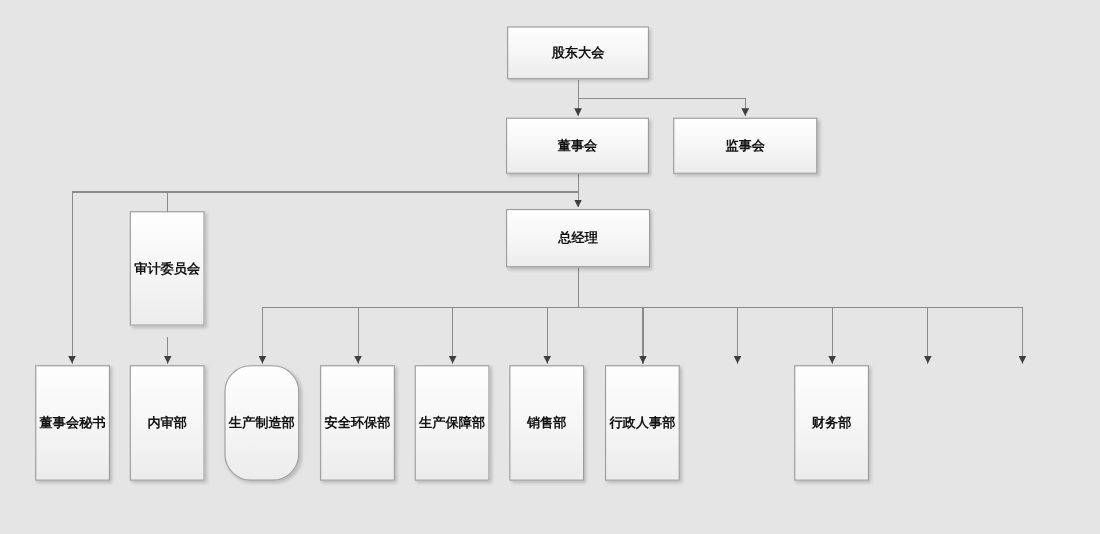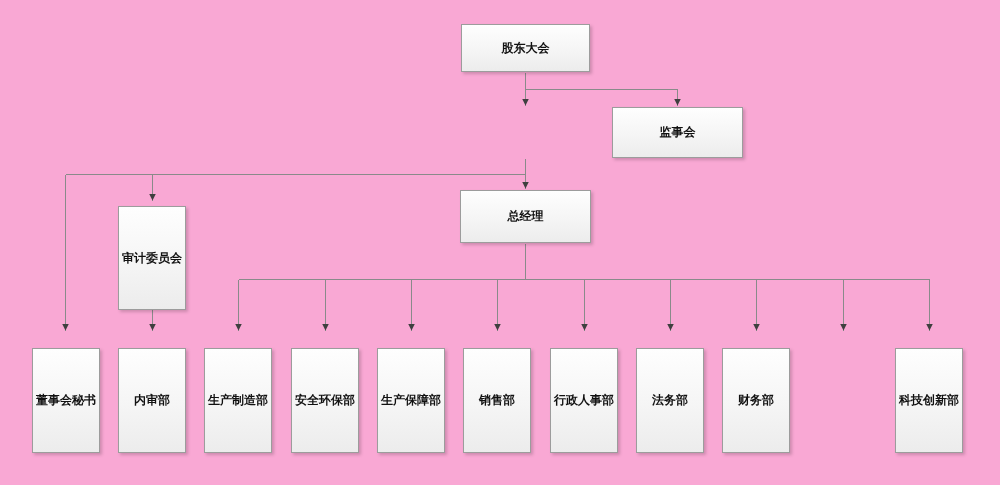--- a/index.html
+++ b/index.html
@@ -2,21 +2,21 @@
 <html><head>
 <meta charset="utf-8">
 <style>
   html, body {
     margin: 0; padding: 0; background: #ffffff;
   }
   .canvas {
     position: relative;
     width: 1000px;
     height: 485px;
-    background: #f9a8d4;
+    background: #e5e5e5;
     font-family: "DejaVu Sans", "Liberation Sans", sans-serif;
     overflow: hidden;
   }
   .wires {
     position: absolute;
     left: 0; top: 0;
     width: 1000px; height: 485px;
   }
   .wire {
     stroke: #8a8a8a;
@@ -36,25 +36,25 @@
     box-shadow: 2px 2px 3px rgba(0,0,0,0.18);
     font-size: 12px;
     font-weight: bold;
     color: #111111;
     white-space: nowrap;
   }
   #n-shareholders { left: 461px; top: 24px;  width: 129px; height: 48px; }
   #n-board        { left: 460px; top: 107px; width: 130px; height: 51px; }
   #n-supervisory  { left: 612px; top: 107px; width: 131px; height: 51px; align-items: center; }
   #n-gm           { left: 460px; top: 190px; width: 131px; height: 53px; }
-  #n-audit        { left: 118px; top: 206px; width: 68px;  height: 104px; }
-  .dept           { top: 332px; width: 68px; height: 105px; margin-top: 16px; }
+  #n-audit        { left: 118px; top: 192px; width: 68px;  height: 104px; }
+  .dept           { top: 332px; width: 68px; height: 105px; }
   #n-secretary    { left: 32px; }
   #n-internal-audit { left: 118px; }
-  #n-production   { left: 204px; }
+  #n-production   { left: 204px; border-radius: 24px; }
   #n-safety       { left: 291px; }
   #n-prod-support { left: 377px; }
   #n-sales        { left: 463px; }
   #n-admin-hr     { left: 550px; }
   #n-legal        { left: 636px; }
   #n-finance      { left: 722px; }
   #n-datacenter   { left: 809px; }
   #n-tech         { left: 895px; }
 </style>
 </head>
@@ -91,20 +91,23 @@
     <path class="wire" d="M584.5 279.5 L584.5 330.5" marker-end="url(#arrowhead)"></path>
     <path class="wire" d="M670.5 279.5 L670.5 330.5" marker-end="url(#arrowhead)"></path>
     <path class="wire" d="M756.5 279.5 L756.5 330.5" marker-end="url(#arrowhead)"></path>
     <path class="wire" d="M843.5 279.5 L843.5 330.5" marker-end="url(#arrowhead)"></path>
     <path class="wire" d="M929.5 279.5 L929.5 330.5" marker-end="url(#arrowhead)"></path>
   </svg>
 
   <div class="node" id="n-shareholders">
     <span>股东大会</span>
   </div>
+  <div class="node" id="n-board">
+    <span>董事会</span>
+  </div>
   <div class="node" id="n-supervisory">
     <span>监事会</span>
   </div>
   <div class="node" id="n-gm">
     <span>总经理</span>
   </div>
   <div class="node" id="n-audit">
     <span>审计委员会</span>
   </div>
 
@@ -122,23 +125,17 @@
   </div>
   <div class="node dept" id="n-prod-support">
     <span>生产保障部</span>
   </div>
   <div class="node dept" id="n-sales">
     <span>销售部</span>
   </div>
   <div class="node dept" id="n-admin-hr">
     <span>行政人事部</span>
   </div>
-  <div class="node dept" id="n-legal">
-    <span>法务部</span>
-  </div>
   <div class="node dept" id="n-finance">
     <span>财务部</span>
-  </div>
-  <div class="node dept" id="n-tech">
-    <span>科技创新部</span>
   </div>
 
 </div>
 
 </body></html>

